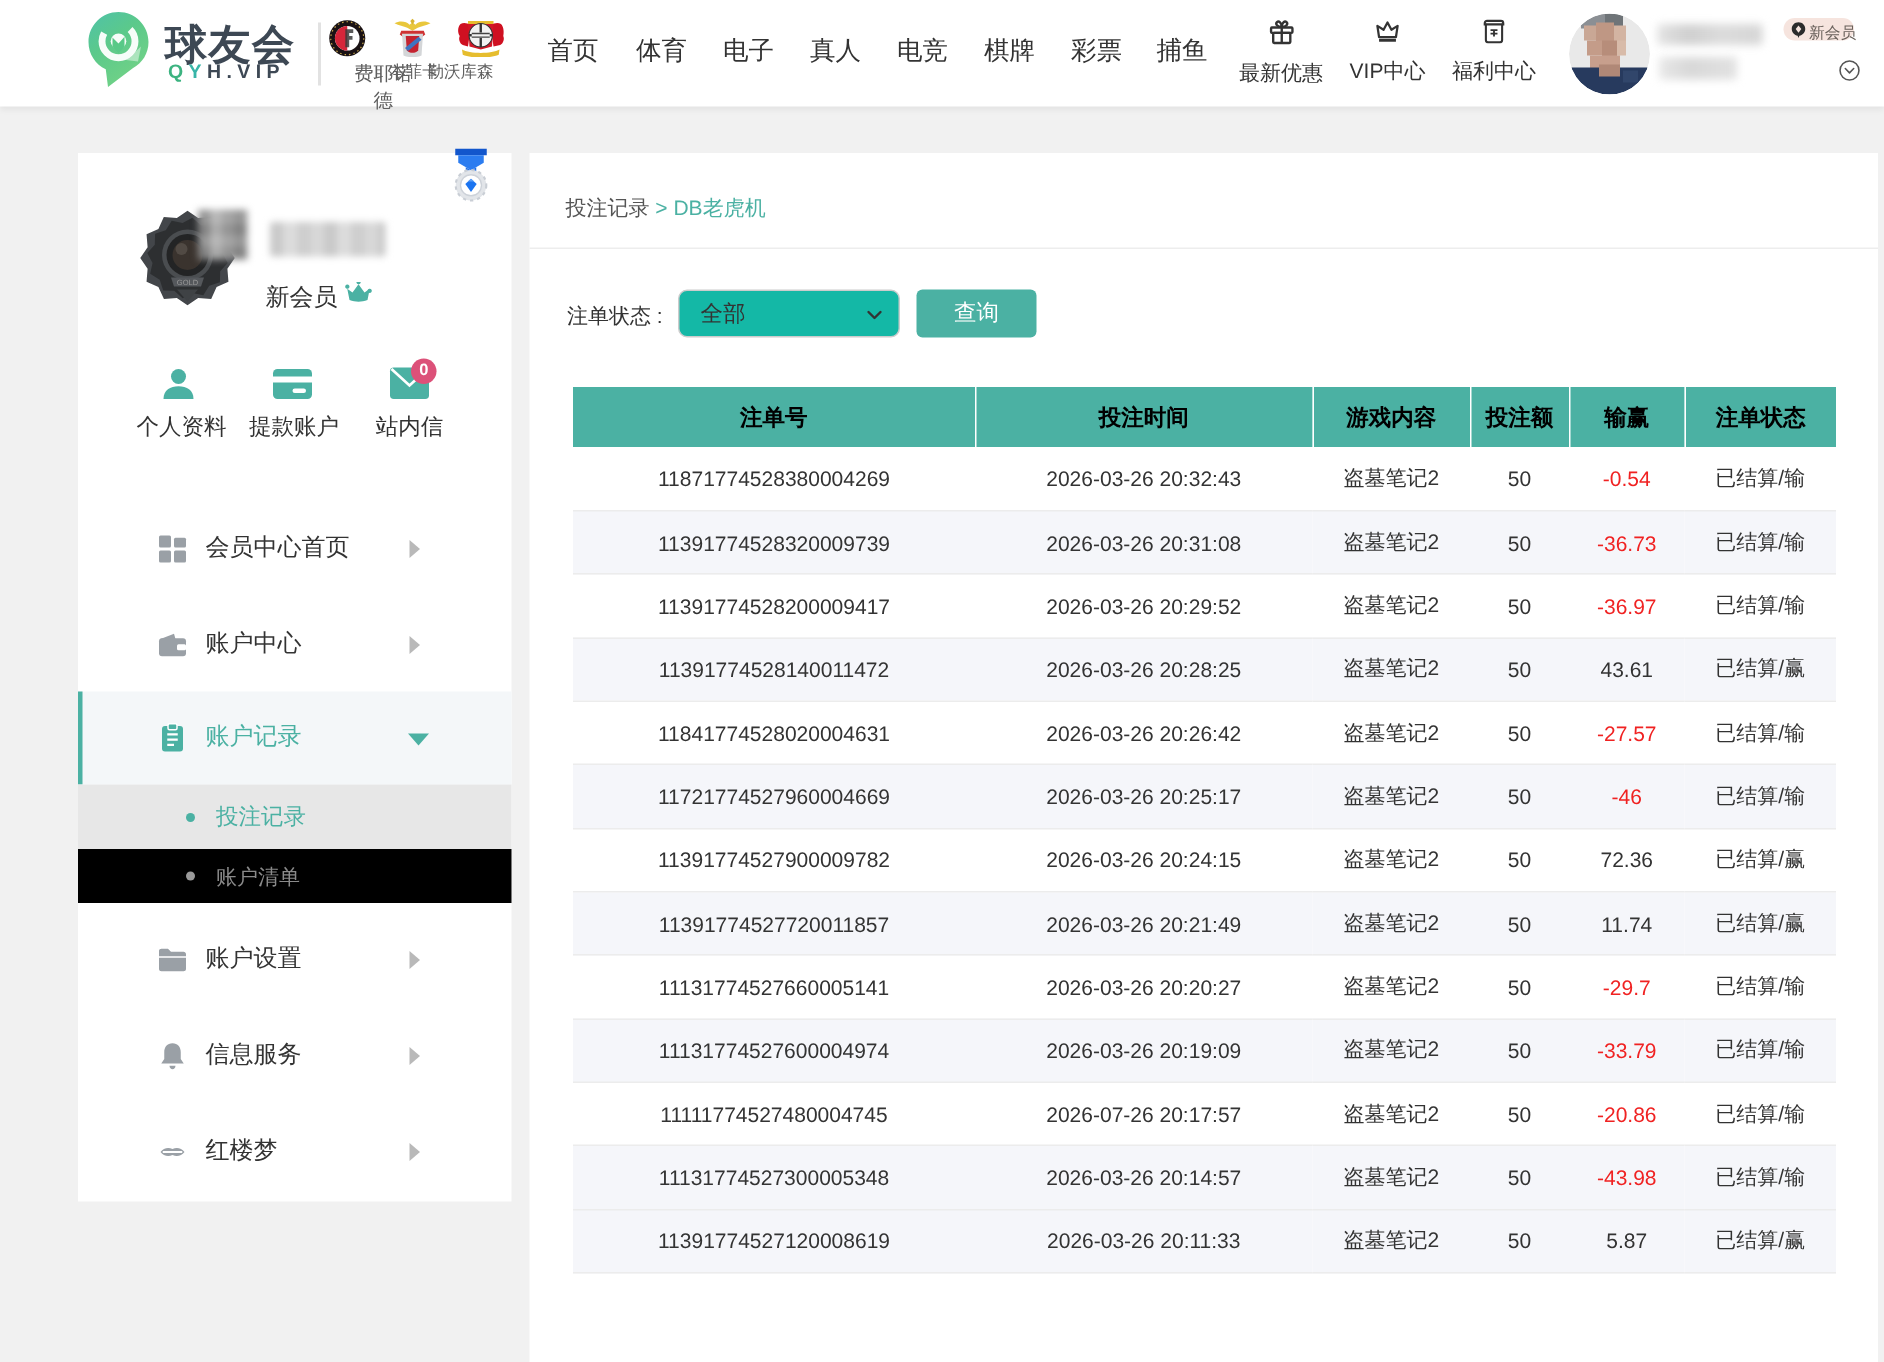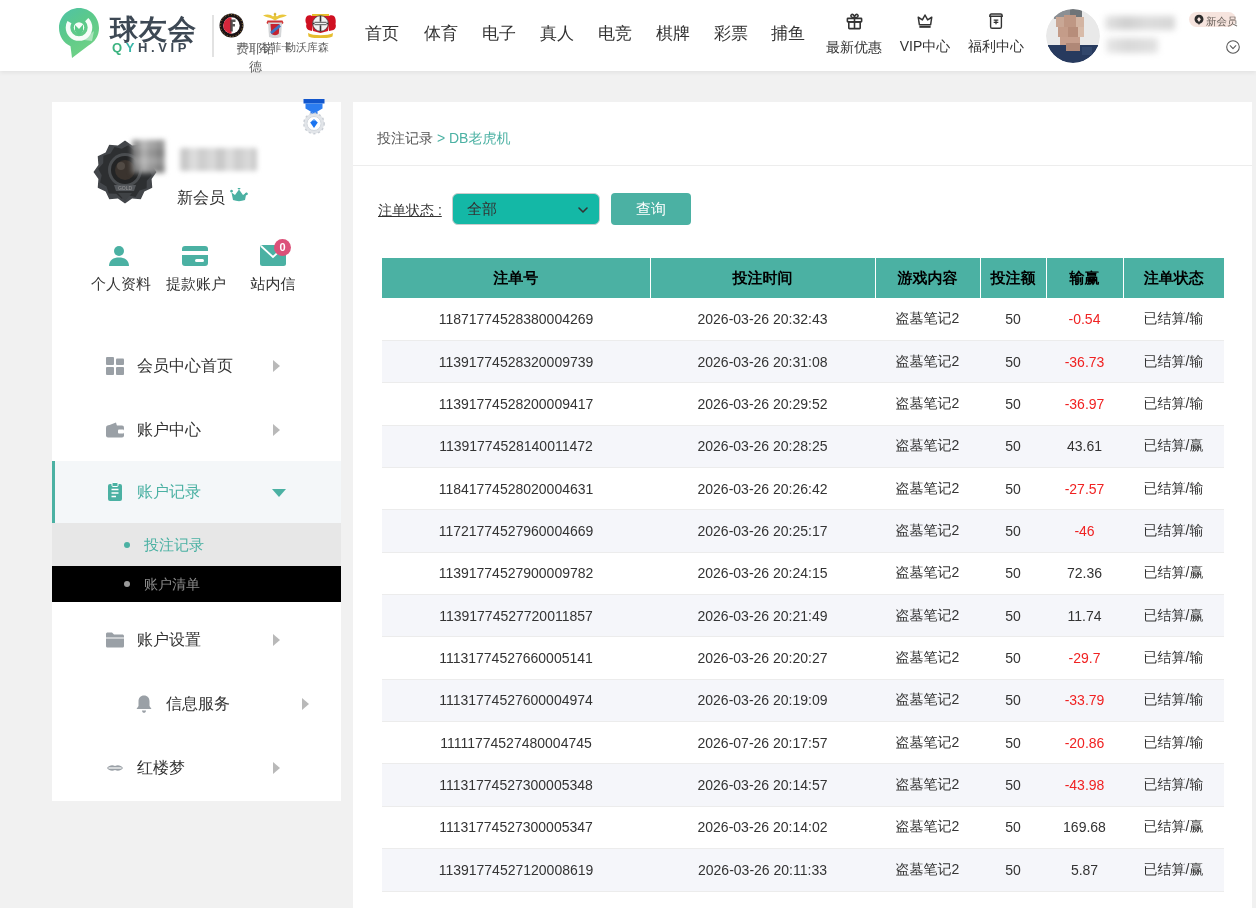--- a/index.html
+++ b/index.html
@@ -256,41 +256,41 @@
     <div class="abs" style="left:92px;top:0;height:36px;line-height:36px;font-size:14px;color:#8a8a8a;">账户清单</div>
   </div>
   <div class="mitem" style="top:507px;">
     <svg class="ic" viewBox="0 0 20 20">
         <path d="M1 4 C1 3 1.8 2.5 2.6 2.5 L7 2.5 L9 4.5 L17.4 4.5 C18.2 4.5 19 5.2 19 6 L19 16 C19 17 18.2 17.5 17.4 17.5 L2.6 17.5 C1.8 17.5 1 17 1 16 Z" fill="#9aa0a6"></path>
         <path d="M1 8 L19 8" stroke="#fff" stroke-width="1"></path>
       </svg>
     <div class="tx">账户设置</div>
       <div class="ch"></div>
   </div>
-  <div class="mitem" style="top:571px;margin-left:29px;">
+  <div class="mitem" style="top:571px;">
     <svg class="ic" viewBox="0 0 20 20">
         <path d="M10 1.5 C13.5 1.5 15.5 4 15.5 7.5 L15.5 12 L17.5 15 L2.5 15 L4.5 12 L4.5 7.5 C4.5 4 6.5 1.5 10 1.5 Z" fill="#9aa0a6"></path>
         <path d="M8 16.5 L12 16.5 C12 18 11 18.8 10 18.8 C9 18.8 8 18 8 16.5 Z" fill="#9aa0a6"></path>
       </svg>
     <div class="tx">信息服务</div>
       <div class="ch"></div>
   </div>
   <div class="mitem" style="top:635px;">
     <svg class="ic" viewBox="0 0 20 20">
         <path d="M2 10 C4 7.5 7 6.5 10 8 C13 6.5 16 7.5 18 10 C16 12.5 13 13.5 10 12 C7 13.5 4 12.5 2 10 Z" fill="#9aa0a6"></path>
         <path d="M3.5 10 L16.5 10" stroke="#fff" stroke-width="1.2"></path>
       </svg>
     <div class="tx">红楼梦</div>
       <div class="ch"></div>
   </div>
 </div>
 <div id="main">
   <div class="abs" style="left:24px;top:28px;font-size:14px;color:#555;">投注记录 <span style="color:#4bb1a3;">&gt;</span> <span style="color:#4bb1a3;">DB老虎机</span></div>
   <div class="abs" style="left:0;top:63px;width:899px;height:1px;background:#ededed;"></div>
-  <div class="abs" style="left:25px;top:100px;font-size:14px;color:#333;text-decoration:underline;">注单状态 :</div>
+  <div class="abs" style="left:25px;top:100px;font-size:14px;color:#333;">注单状态 :</div>
   <div class="abs" style="left:99px;top:91px;width:148px;height:32px;border:1px solid #ccc;border-radius:6px;background:#14b8a6;">
     <span style="position:absolute;left:14px;top:6px;font-size:15px;color:#333;">全部</span>
     <svg style="position:absolute;right:10px;top:10px;" width="12" height="12" viewBox="0 0 12 12">
         <path d="M2 4 L6 8 L10 4" fill="none" stroke="#333" stroke-width="1.6" stroke-linecap="round" stroke-linejoin="round"></path>
       </svg>
   </div>
   <div class="abs" style="left:258px;top:91px;width:80px;height:32px;background:#4bb1a3;border-radius:4px;color:#fff;font-size:15px;text-align:center;line-height:32px;">查询</div>
   <table id="btable">
     <colgroup>
         <col style="width:268px">
@@ -398,28 +398,20 @@
           <td>已结算/输</td>
         </tr>
     <tr class="alt">
           <td>11131774527300005348</td>
           <td>2026-03-26 20:14:57</td>
           <td>盗墓笔记2</td>
           <td>50</td>
           <td class="neg">-43.98</td>
           <td>已结算/输</td>
         </tr>
-    <tr>
-          <td>11131774527300005347</td>
-          <td>2026-03-26 20:14:02</td>
-          <td>盗墓笔记2</td>
-          <td>50</td>
-          <td>169.68</td>
-          <td>已结算/赢</td>
-        </tr>
     <tr class="alt">
           <td>11391774527120008619</td>
           <td>2026-03-26 20:11:33</td>
           <td>盗墓笔记2</td>
           <td>50</td>
           <td>5.87</td>
           <td>已结算/赢</td>
         </tr>
   </tbody>
     </table>

